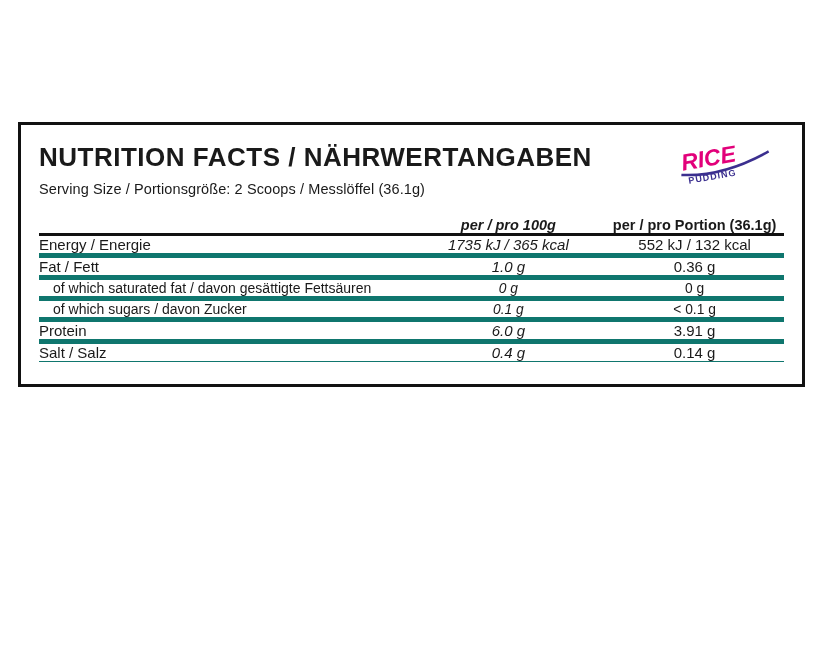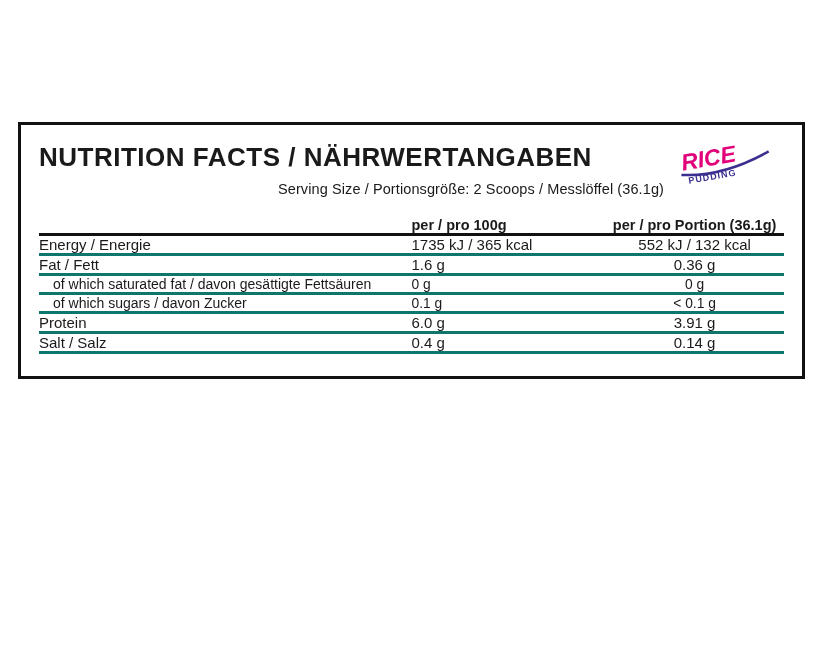--- a/index.html
+++ b/index.html
@@ -35,21 +35,20 @@
     letter-spacing: 0.5px;
     color: #1a1a1a;
     line-height: 1.1;
     white-space: nowrap;
   }
   .serving {
     margin-top: 9px;
     font-size: 14.5px;
     color: #1a1a1a;
     letter-spacing: 0.1px;
-    text-align: right;
   }
   .flavour-badge {
     position: absolute;
     right: -2px;
     top: -6px;
     width: 120px;
     height: 58px;
     pointer-events: none;
   }
   .flavour-badge svg {
@@ -61,40 +60,40 @@
     border-collapse: collapse;
     margin-top: 20px;
     font-size: 14.5px;
   }
   table.nutri th,
   table.nutri td {
     padding: 0;
     vertical-align: bottom;
   }
   .col-label { width: 50%; text-align: left; }
-  .col-100   { width: 26%; text-align: left; }
+  .col-100   { width: 26%; text-align: center; font-style: italic; }
   .col-port  { width: 24%; text-align: center; }
 
   thead th {
     font-weight: bold;
     font-size: 14.5px;
     padding-bottom: 9px;
     border-bottom: 3px solid #111111;
   }
   thead th.col-label { border-bottom: 3px solid #111111; }
 
   tbody tr td {
     padding: 8px 0 8px 0;
-    border-bottom: 3px solid #0f766e;
+    border-bottom: 5px solid #0f766e;
     font-size: 14.5px;
   }
   tbody tr.major td { font-size: 15px; }
   tbody tr.sub td.col-label { padding-left: 14px; font-size: 14px; }
   tbody tr.sub td { font-size: 13.8px; }
-  tbody tr:last-child td { border-bottom: 3px solid #0f766e; }
+  tbody tr:last-child td { border-bottom: 1px solid #0f766e; }
 
   .row-first td { padding-top: 9px; }
 </style>
 </head>
 <body>
 
 <div class="panel">
 
   <div class="title-row">
     <div class="title">NUTRITION FACTS / NÄHRWERTANGABEN</div>
@@ -120,21 +119,21 @@
       </tr>
     </thead>
     <tbody>
       <tr class="major row-first">
         <td class="col-label">Energy / Energie</td>
         <td class="col-100">1735 kJ / 365 kcal</td>
         <td class="col-port">552 kJ / 132 kcal</td>
       </tr>
       <tr class="major">
         <td class="col-label">Fat / Fett</td>
-        <td class="col-100">1.6 g</td>
+        <td class="col-100">1.0 g</td>
         <td class="col-port">0.36 g</td>
       </tr>
       <tr class="sub">
         <td class="col-label">of which saturated fat / davon gesättigte Fettsäuren</td>
         <td class="col-100">0 g</td>
         <td class="col-port">0 g</td>
       </tr>
       <tr class="sub">
         <td class="col-label">of which sugars / davon Zucker</td>
         <td class="col-100">0.1 g</td>

